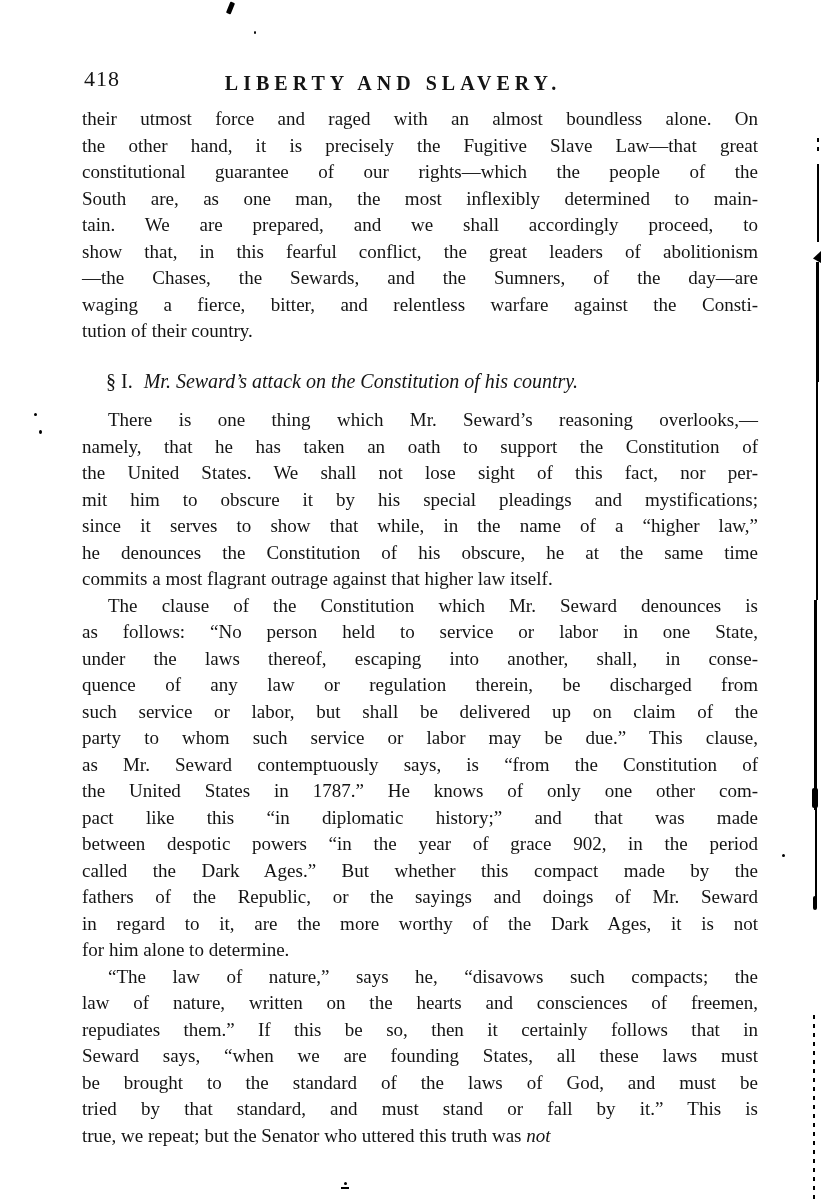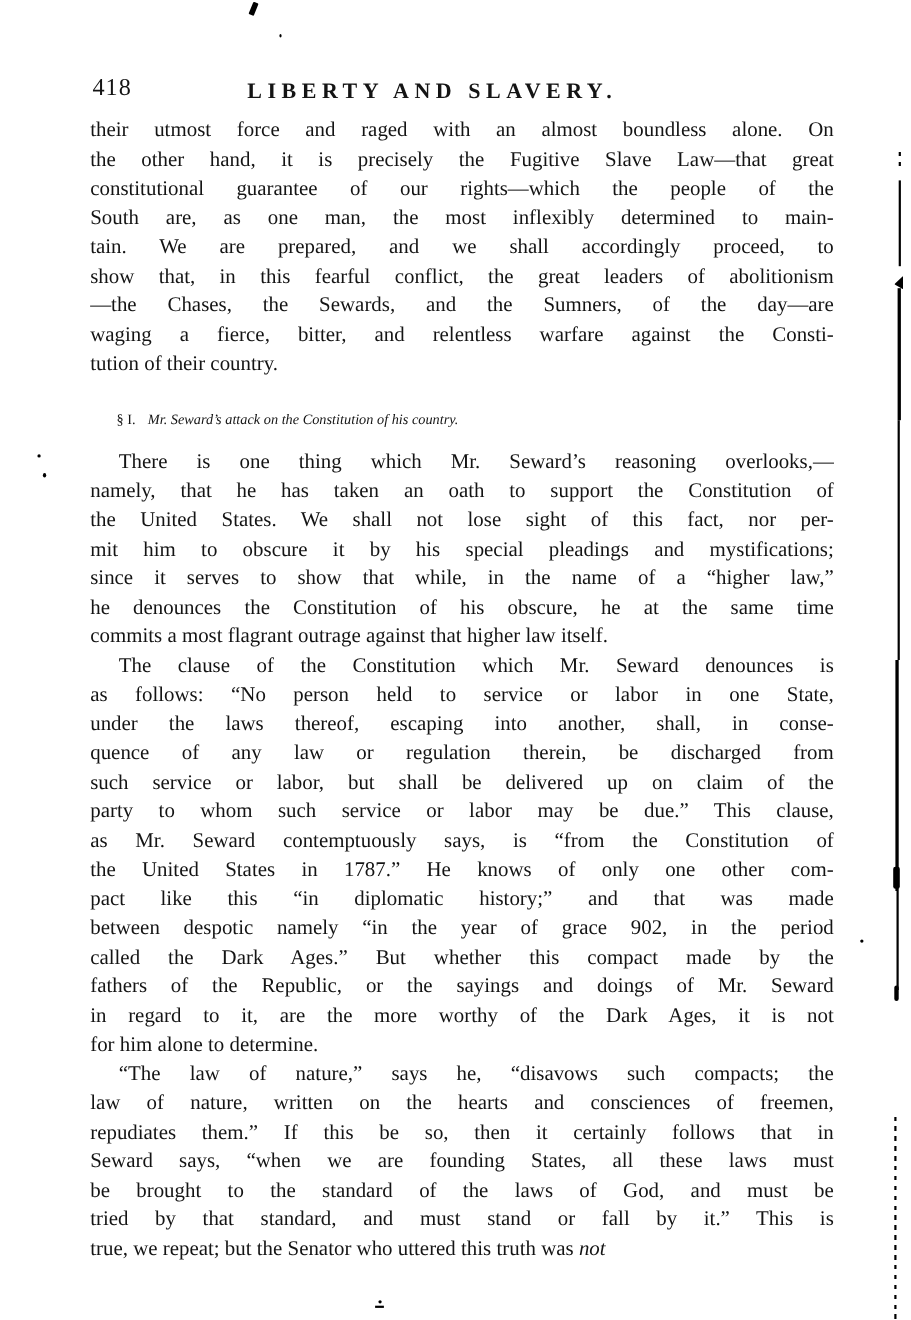--- a/index.html
+++ b/index.html
@@ -36,21 +36,21 @@
     -moz-text-align-last: justify;
     min-height: 26.5px;
   }
   .line.last { text-align-last: left; -moz-text-align-last: left; }
   .line.indent { text-indent: 26px; }
   .it { font-style: italic; }
 
   .heading {
     margin-top: 23px; margin-bottom: 13px;
     padding-left: 24px;
-    font-size: 13px;
+    font-size: 20px;
     white-space: nowrap;
   }
   .heading .title { font-style: italic; margin-left: 11px; }
 
   
   .artifact { position: absolute; background: #000; }
   .artifact.dashed {
     background: repeating-linear-gradient(to bottom, #000 0 4px, transparent 4px 9px);
   }
   .artifact.slash { transform: rotate(22deg); border-radius: 1px; }
@@ -99,21 +99,21 @@
     <div>
         <div class="line indent">The clause of the Constitution which Mr. Seward denounces is</div>
         <div class="line">as follows: “No person held to service or labor in one State,</div>
         <div class="line">under the laws thereof, escaping into another, shall, in conse-</div>
         <div class="line">quence of any law or regulation therein, be discharged from</div>
         <div class="line">such service or labor, but shall be delivered up on claim of the</div>
         <div class="line">party to whom such service or labor may be due.” This clause,</div>
         <div class="line">as Mr. Seward contemptuously says, is “from the Constitution of</div>
         <div class="line">the United States in 1787.” He knows of only one other com-</div>
         <div class="line">pact like this “in diplomatic history;” and that was made</div>
-        <div class="line">between despotic namely “in the year of grace 902, in the period</div>
+        <div class="line">between despotic powers “in the year of grace 902, in the period</div>
         <div class="line">called the Dark Ages.” But whether this compact made by the</div>
         <div class="line">fathers of the Republic, or the sayings and doings of Mr. Seward</div>
         <div class="line">in regard to it, are the more worthy of the Dark Ages, it is not</div>
         <div class="line last">for him alone to determine.</div>
       </div>
 
     <div>
         <div class="line indent">“The law of nature,” says he, “disavows such compacts; the</div>
         <div class="line">law of nature, written on the hearts and consciences of freemen,</div>
         <div class="line">repudiates them.” If this be so, then it certainly follows that in</div>

